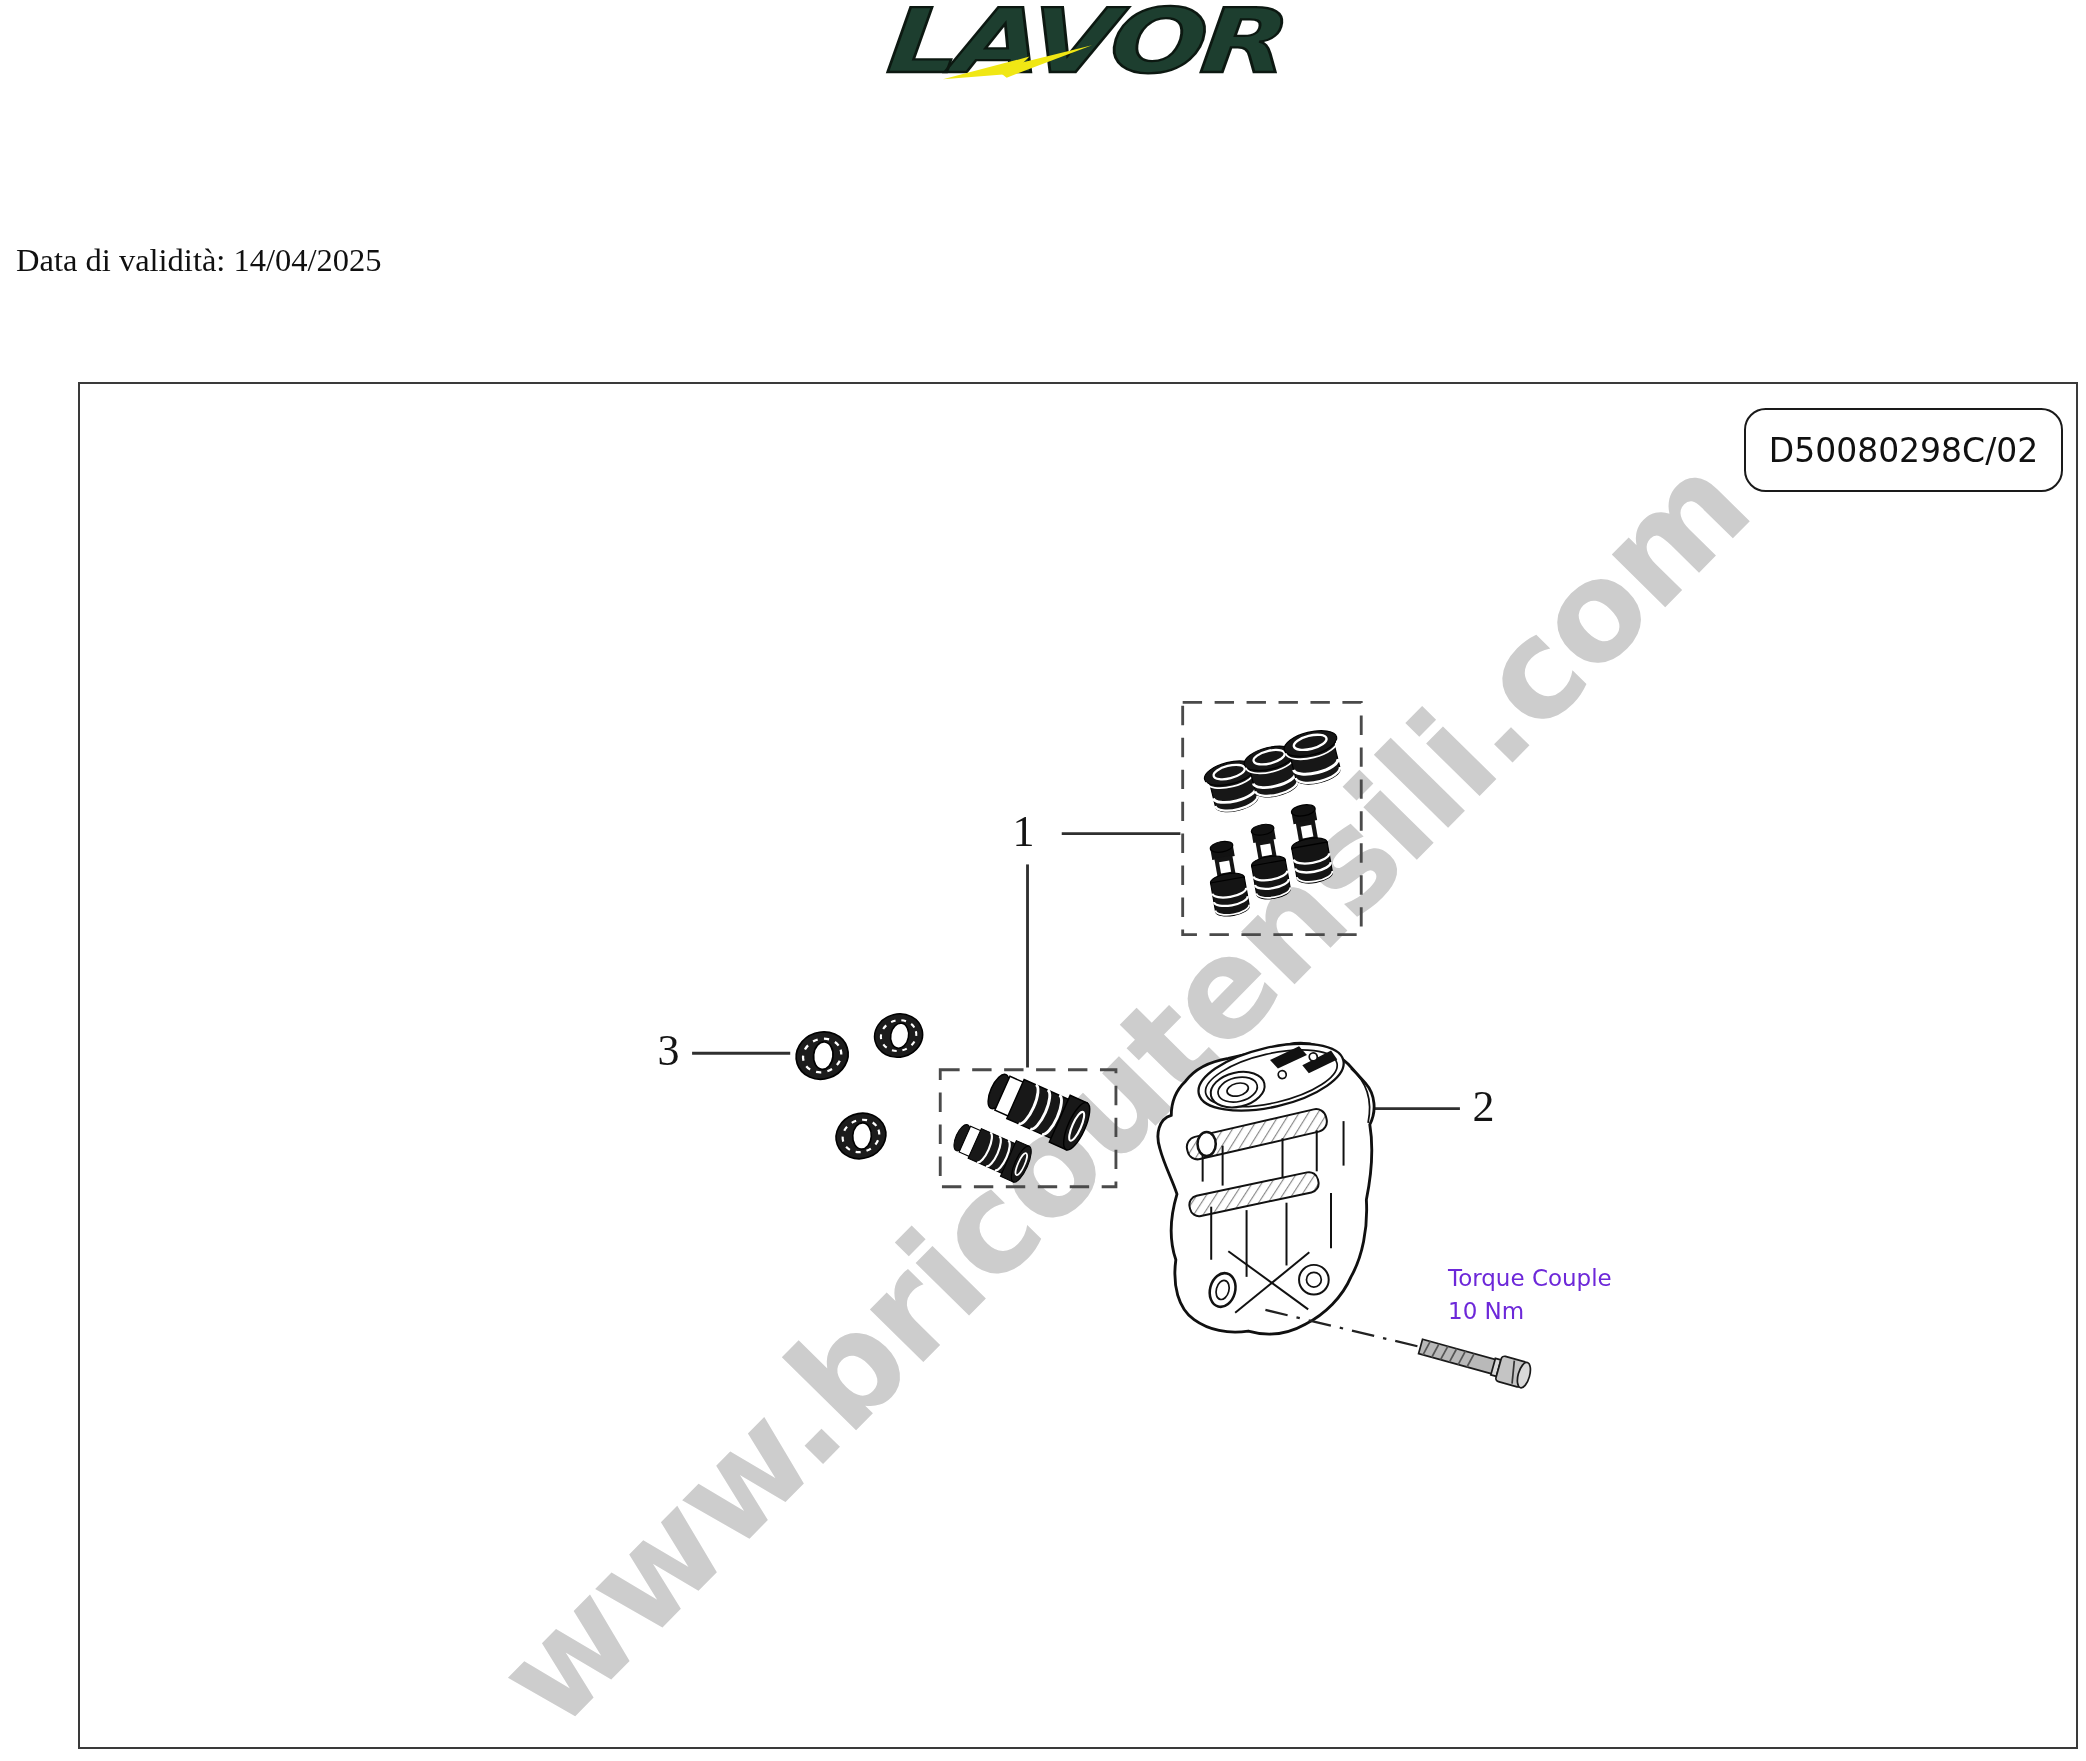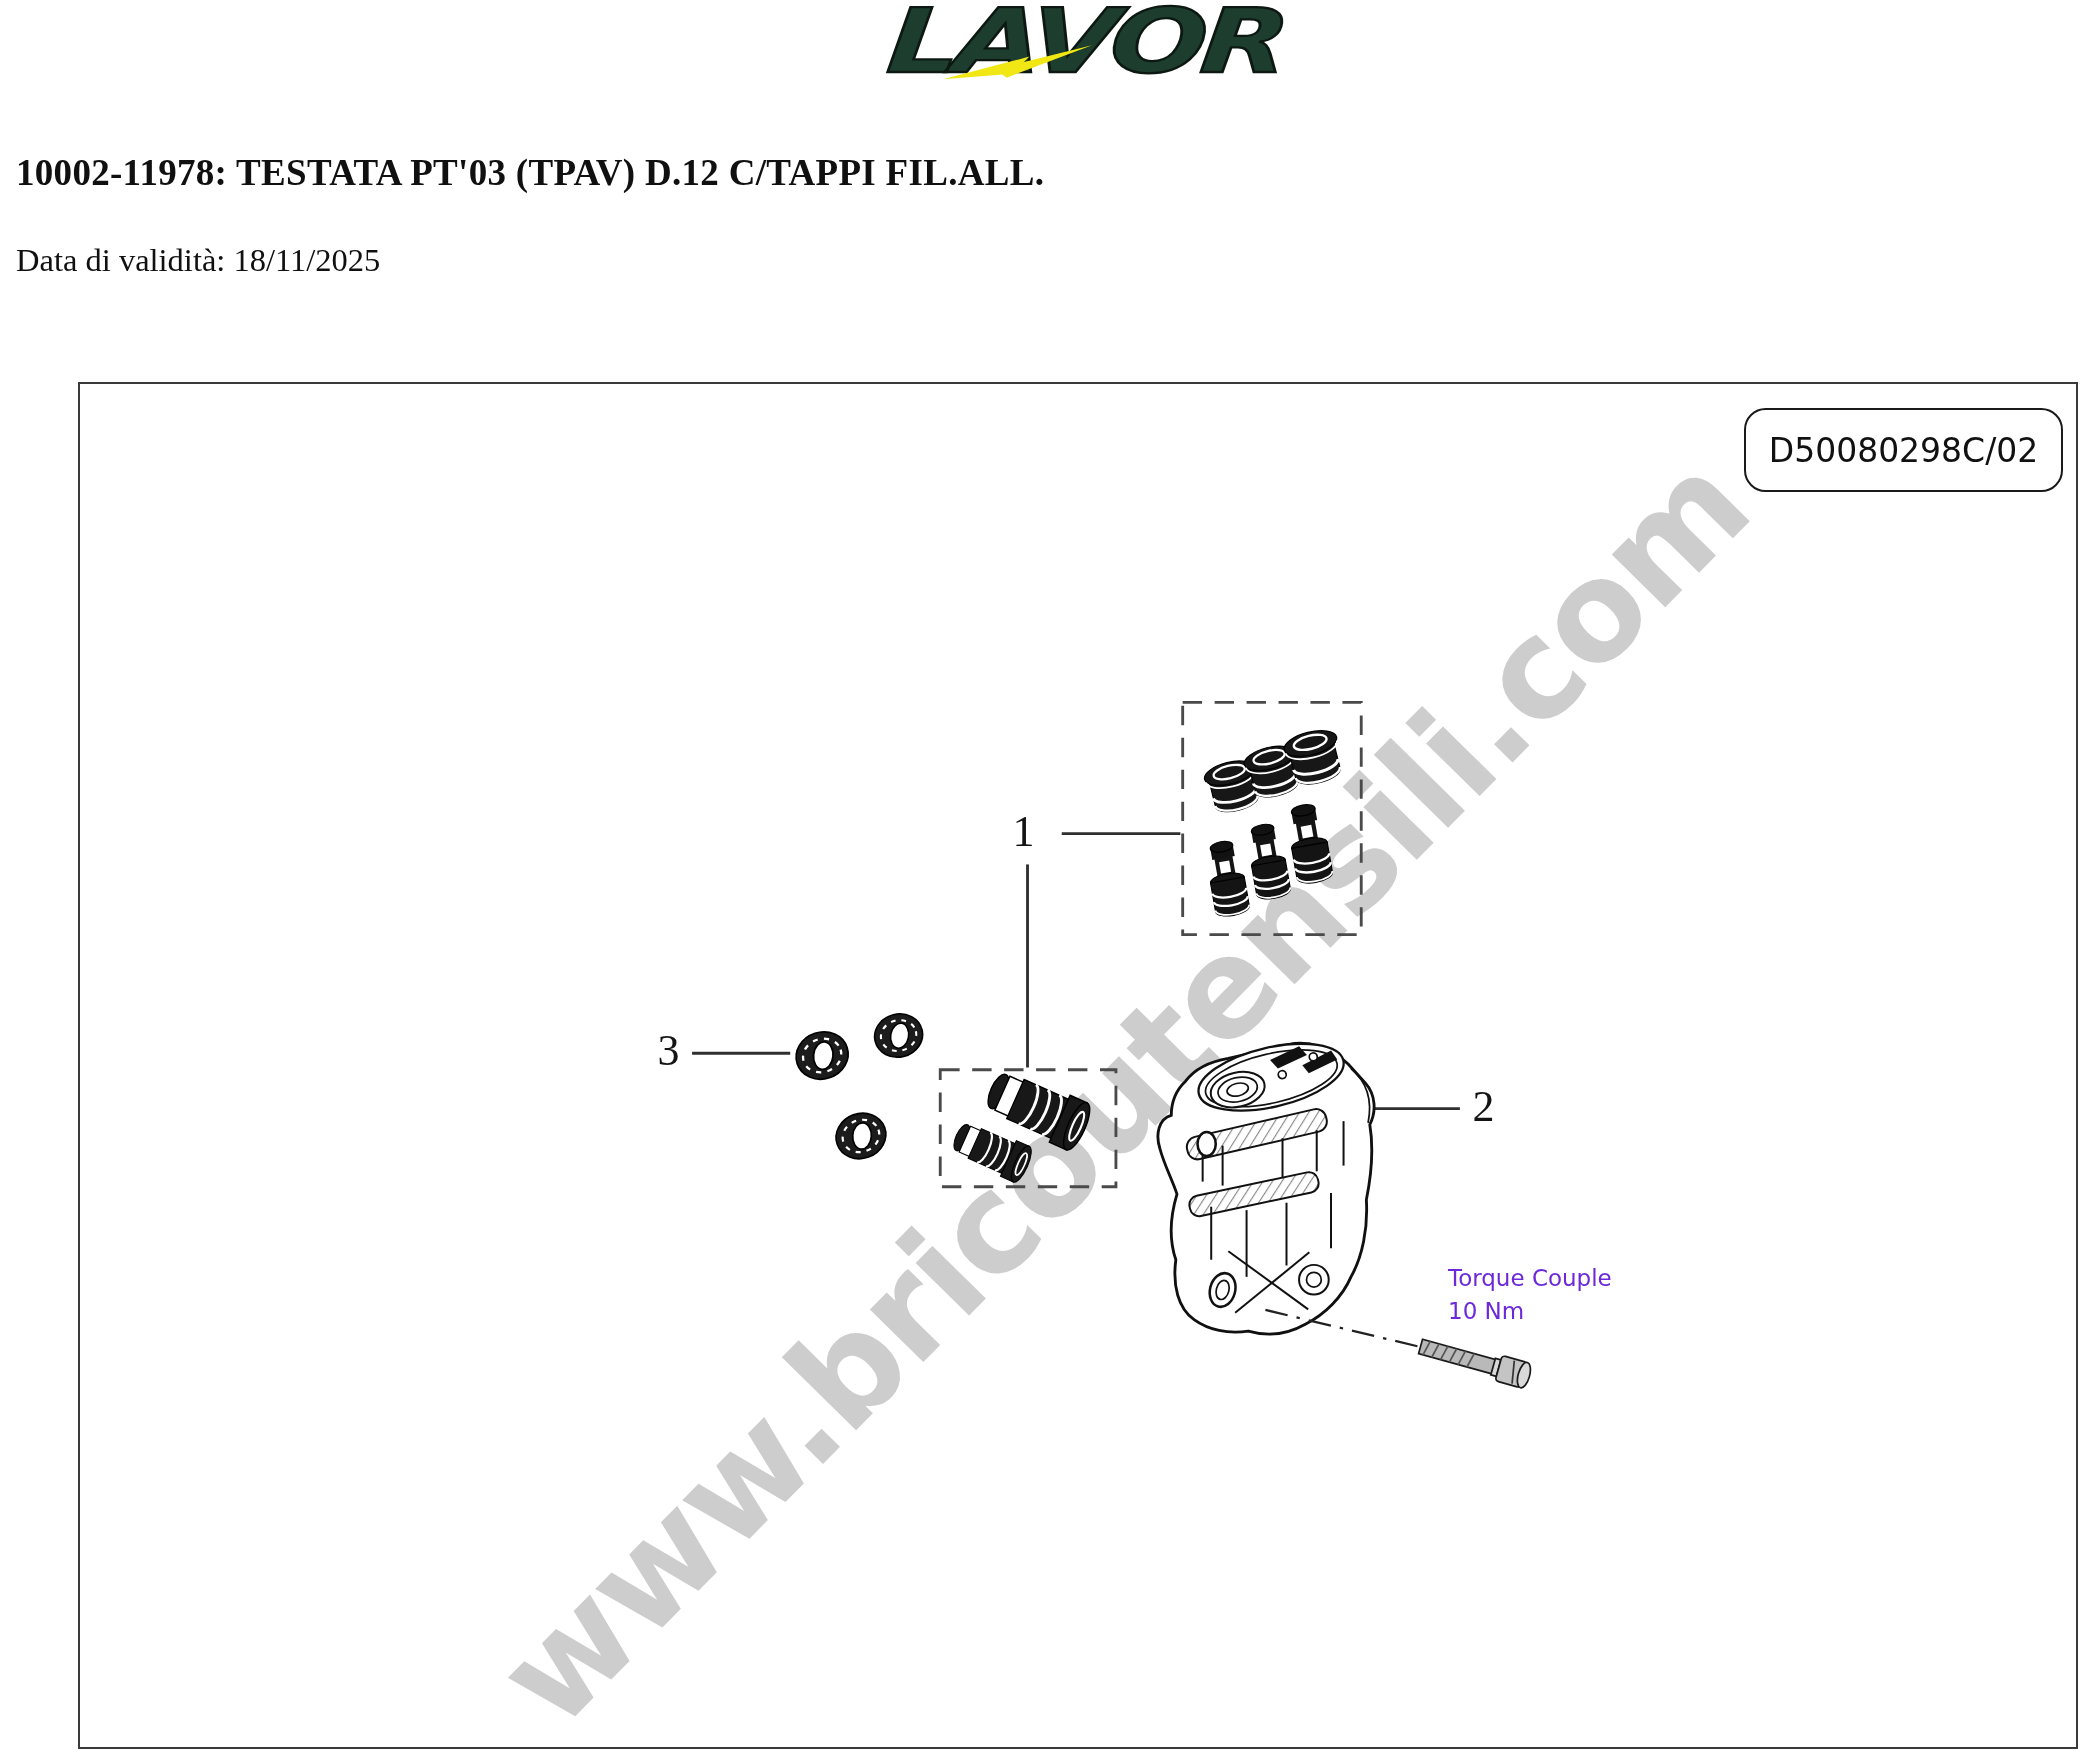--- a/index.html
+++ b/index.html
@@ -46,22 +46,21 @@
 <div class="page">
 
   <div class="logo">
     <span class="logo-text">LAVOR</span>
     <svg class="logo-bolt" viewBox="0 0 262 66">
       <polygon points="0,60 152,20 122,50" fill="#f0e714"></polygon>
       <polygon points="92,42 262,0 112,57" fill="#f0e714"></polygon>
     </svg>
   </div>
 
-  <div class="doc-title">10002-11978: TESTATA PT'03 (TPAV) D.12 C/TAPPI FIL.ALL.</div>
-  <div class="doc-validity">Data di validità: 18/11/2025</div>
+  <div class="doc-validity">Data di validità: 14/04/2025</div>
 
   <div class="frame">
     <div class="watermark">www.bricoutensili.com</div>
 
     <svg class="art" viewBox="137 670 3506 2396">
       <defs>
         <pattern id="hatch" width="14" height="14" patternUnits="userSpaceOnUse" patternTransform="rotate(45)">
           <rect width="14" height="14" fill="#ffffff"></rect>
           <line x1="0" y1="0" x2="0" y2="14" stroke="#8a8a8a" stroke-width="4"></line>
         </pattern>

